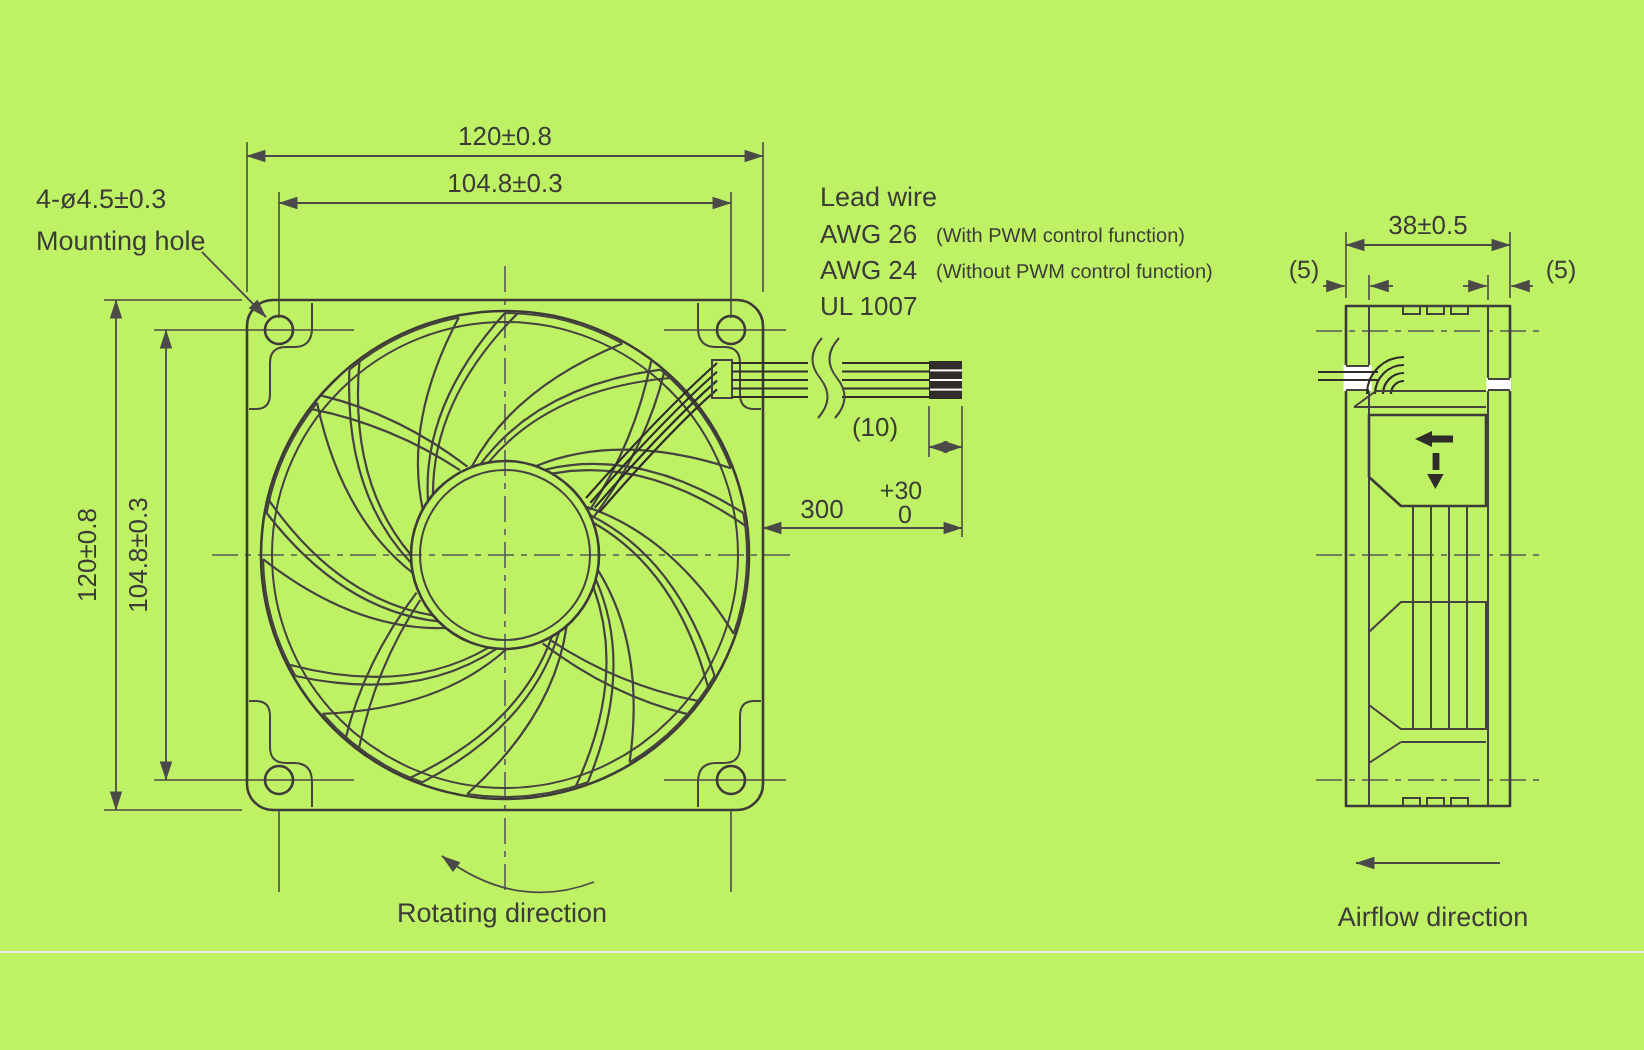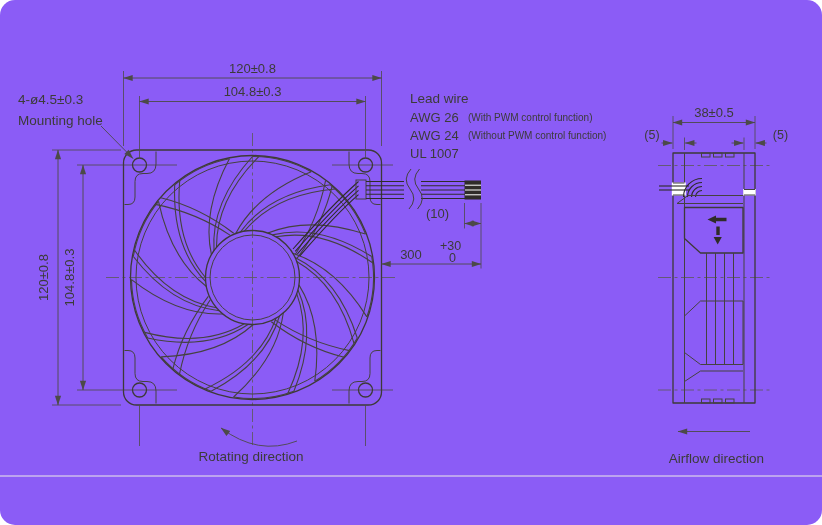--- a/index.html
+++ b/index.html
@@ -1,17 +1,17 @@
 <!DOCTYPE html>
 <html style="--line: #3d3a37;"><head>
 <meta charset="utf-8">
 <style>
   html,body{margin:0;padding:0;background:#fff;}
-  .stage{position:relative;width:822px;height:525px;background:#8b5cf6;overflow:hidden;
-         font-family:"Liberation Sans","DejaVu Sans",sans-serif;border-radius:15px;}
+  .stage{position:relative;width:822px;height:525px;background:#bef264;overflow:hidden;
+         font-family:"Liberation Sans","DejaVu Sans",sans-serif;}
   svg text{fill:#3c3b39;}
   .t13{font-size:13px;}
   .t135{font-size:13.5px;}
   .t125{font-size:12.5px;}
   .t10{font-size:10px;}
   .ln  {stroke:#3d3a37;stroke-width:1.3;fill:none;stroke-linecap:round;stroke-linejoin:round;}
   .ln-thin{stroke:#45423f;stroke-width:1;fill:none;}
   .blade{stroke:#45423f;stroke-width:1.1;fill:none;}
   .dim {stroke:#4c4a48;stroke-width:0.9;fill:none;}
   .ext {stroke:#4c4a48;stroke-width:0.8;fill:none;}

